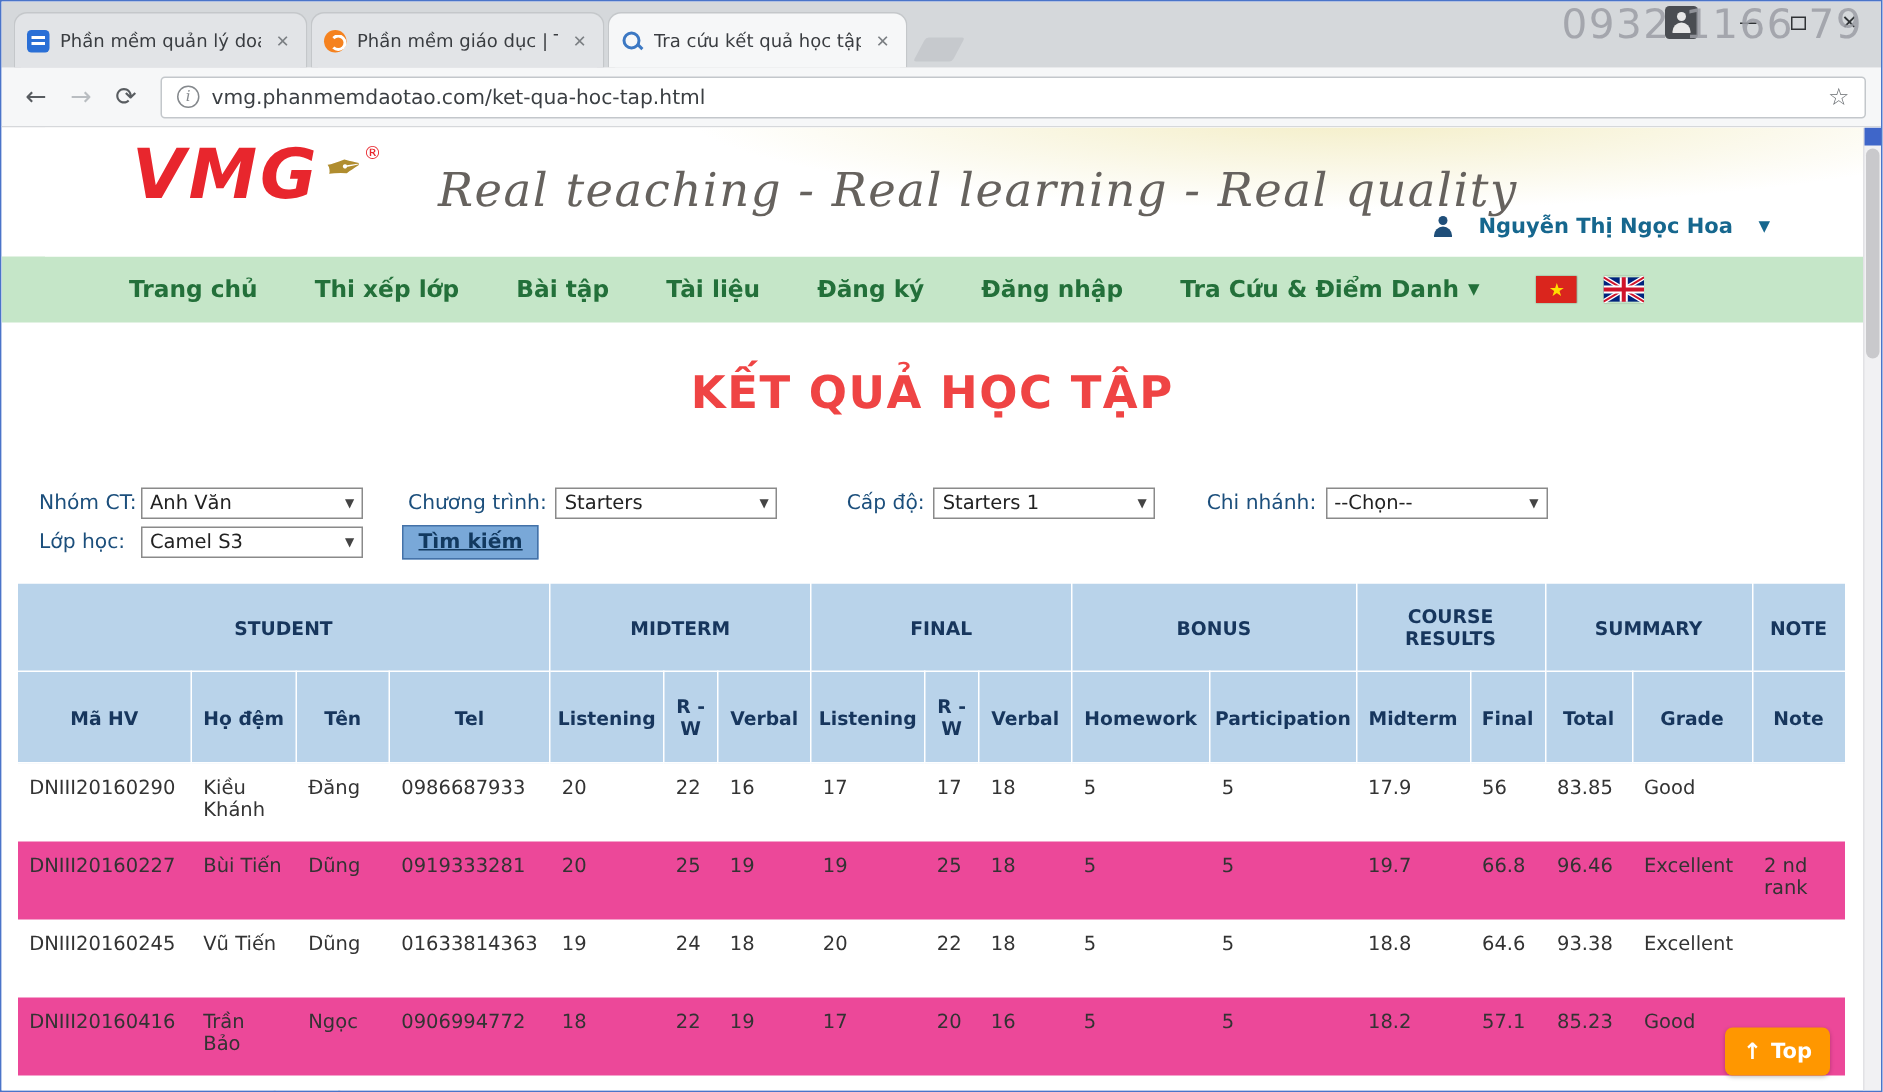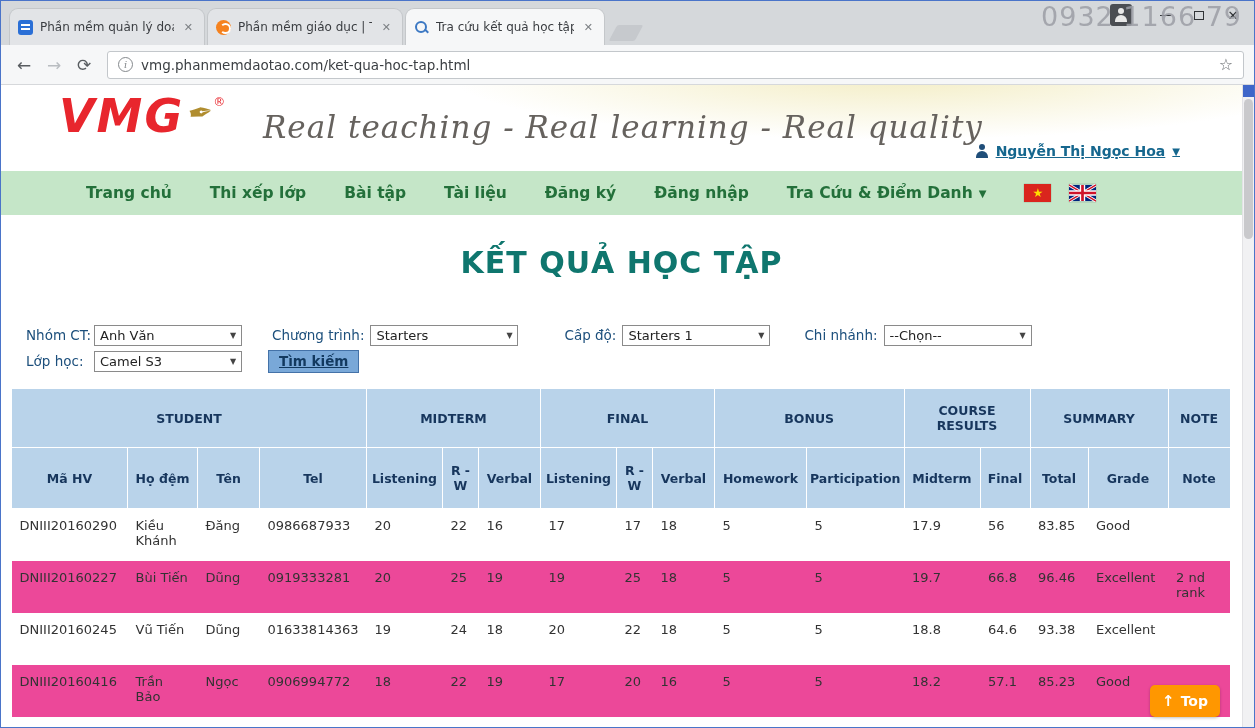--- a/index.html
+++ b/index.html
@@ -86,53 +86,54 @@
   .page-inner { height: 100%; margin-right: 12px; overflow: hidden; display:flex; flex-direction:column; }
 
   .scrollbar { position: absolute; top: 0; right: 0; bottom: 0; width: 12px;
     background: #f1f1f3; border-left: 1px solid #e2e2e5; }
   .scroll-cap { position: absolute; top: 0; left: 0; width: 11px; height: 12px; background: #3f66c9; }
   .scroll-thumb { position: absolute; top: 14px; left: 1px; width: 9px; height: 140px; background: #c9c9cc; border-radius: 5px; }
 
   .site-header {
     height: 86px; flex: 0 0 auto; position: relative; padding: 8px 0 0 58px;
     background: radial-gradient(ellipse 620px 90px at 72% -12%, #f3edc4 0%, rgba(243,237,196,0) 72%), #fff;
+    margin-left: 29px;
   }
   .logo-line { display: flex; align-items: flex-start; color: #e8262d; }
   .logo-text { font-size: 46px; font-weight: 900; letter-spacing: 2px; line-height: 1; font-style: italic; }
   .logo-pen { color: #b08d2f; font-size: 30px; margin: 2px 0 0 4px; transform: rotate(-10deg); }
   .logo-reg { font-size: 12px; margin-top: 2px; }
   .logo-sub { color: #e8262d; font-size: 10.5px; font-weight: bold; letter-spacing: 0.3px; margin-top: 2px; }
   .tagline {
     position: absolute; left: 262px; top: 24px;
     font-family: "DejaVu Serif", serif; font-style: italic;
     font-size: 31px; color: #66625e; letter-spacing: 1px; white-space: nowrap;
   }
   .user-box {
-    position: absolute; right: 62px; bottom: 12px; display: flex; align-items: center; gap: 7px;
-    color: #16678e; font-size: 14px; font-weight: bold; text-decoration: underline;
+    position: absolute; right: 62px; bottom: 12px; display: flex; align-items: center; gap: 17px;
+    color: #16678e; font-size: 14px; font-weight: bold;
   }
   .person-icon { width: 14px; height: 14px; position: relative; color: #1f4e79; }
   .person-icon::before { content:""; position:absolute; left:4px; top:0; width:6px; height:6px; border-radius:50%; background: currentColor; }
   .person-icon::after { content:""; position:absolute; left:1px; top:7px; width:12px; height:7px; border-radius:6px 6px 0 0; background: currentColor; }
   .caret-down { font-size: 10px; }
 
   .main-nav {
     height: 44px; flex: 0 0 auto; background: #c5e6c8;
     display: flex; align-items: center; gap: 38px; padding-left: 85px;
     font-size: 15.5px; font-weight: bold; color: #23703a;
   }
   .nav-item { white-space: nowrap; cursor: pointer; display:flex; align-items:center; gap:6px; }
   .flags { margin-left: auto; margin-right: 150px; display: flex; gap: 18px; align-items: center; }
   .flag { width: 27px; height: 18px; display: block; box-shadow: 0 0 1px rgba(0,0,0,0.4); }
   .flag-vn { background: #da251d; display:flex; align-items:center; justify-content:center;
     color:#ffde00; font-size: 12px; line-height: 1; }
 
   .content { flex: 1; padding-top: 30px; position: relative; overflow: hidden; }
-  .page-title { text-align: center; color: #0f766e; font-size: 30px; font-weight: bold; letter-spacing: 1px; }
+  .page-title { text-align: center; color: #ef4444; font-size: 30px; font-weight: bold; letter-spacing: 1px; }
 
   .filters { margin: 44px 0 0 25px; font-size: 13.5px; color: #1c4f7c; }
   .filter-row { display: flex; align-items: center; height: 22px; }
   .filter-row + .filter-row { margin-top: 4px; }
   .f-label { margin-right: 6px; white-space: nowrap; }
   .f-label.fixed { display: inline-block; width: 62px; }
   .sel {
     display: inline-flex; align-items: center; justify-content: space-between;
     background: #fff; border: 1px solid #8a8a8a; height: 21px; font-size: 13px; color: #222;
     padding-left: 5px; width: 148px; flex: 0 0 auto;

